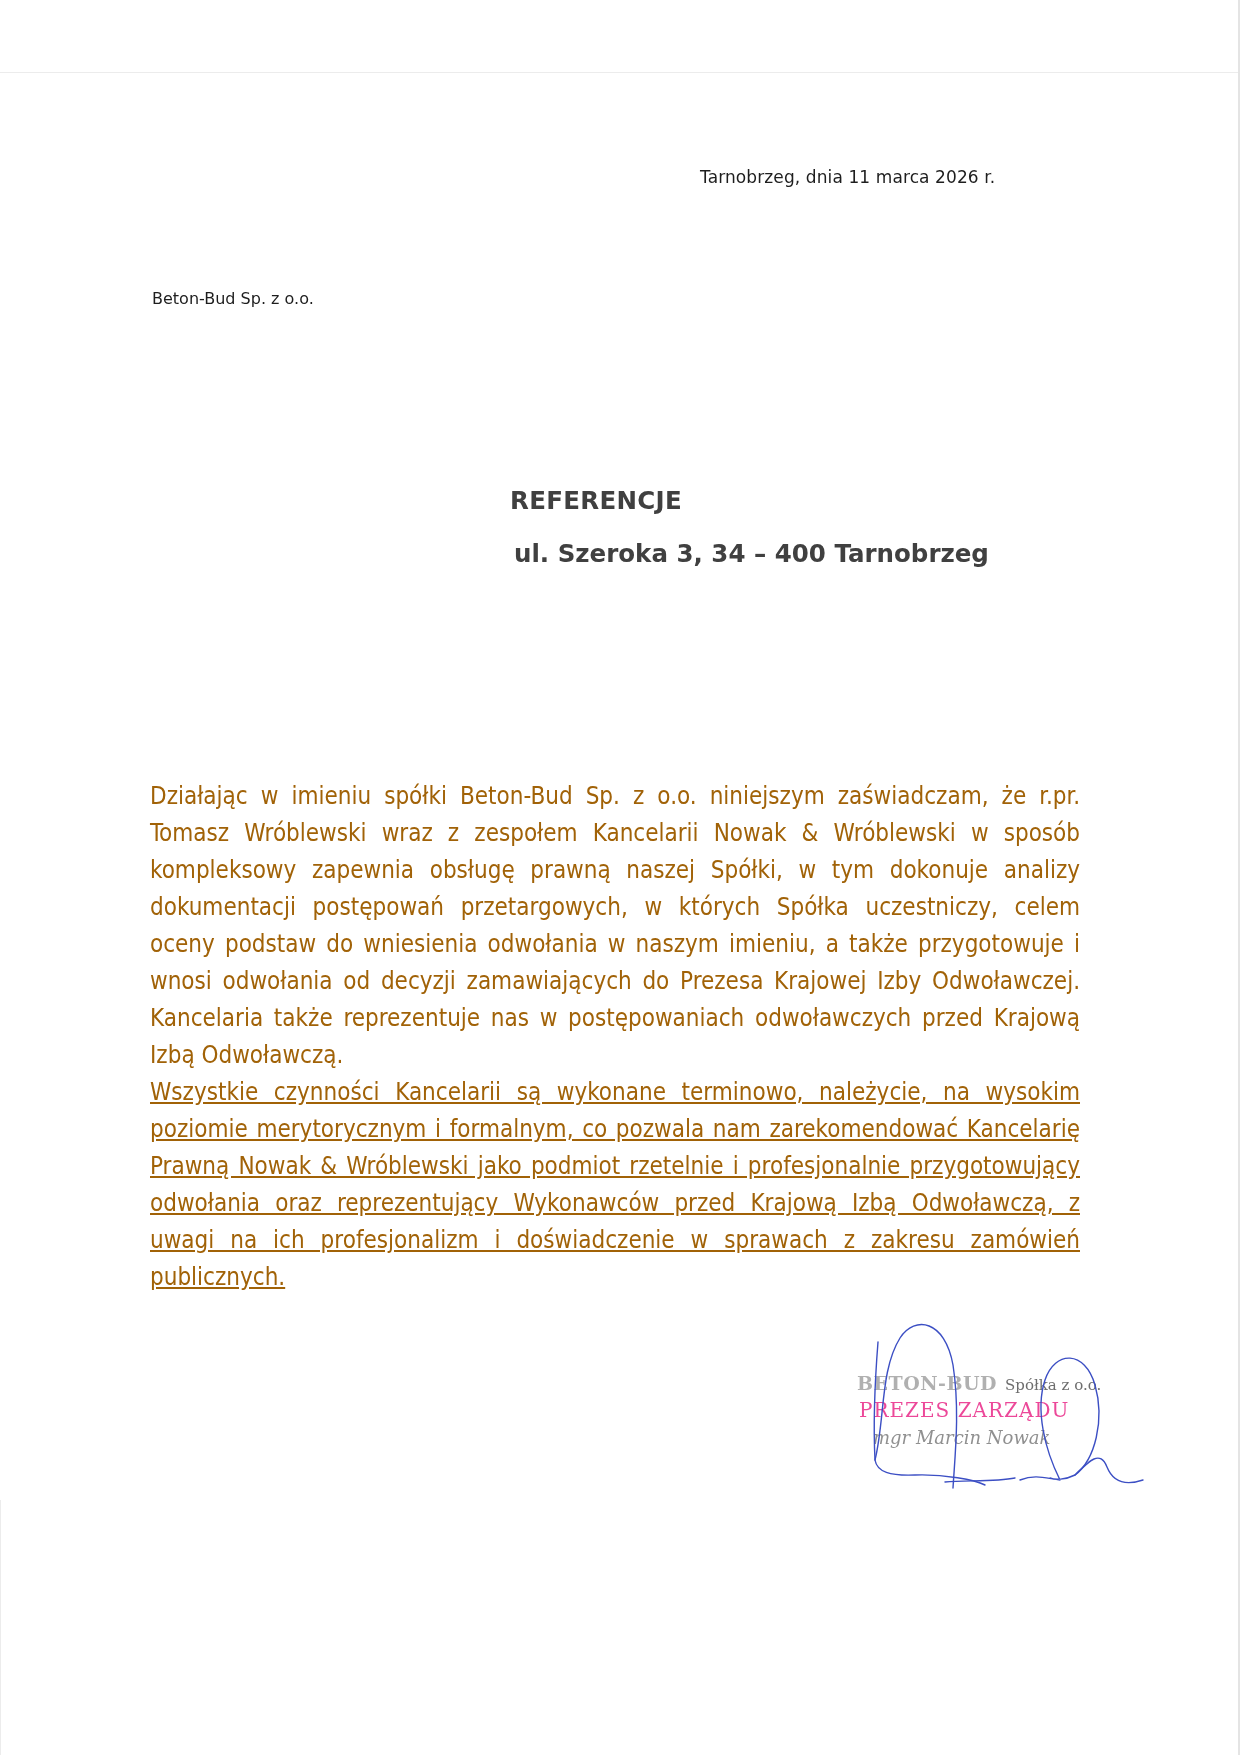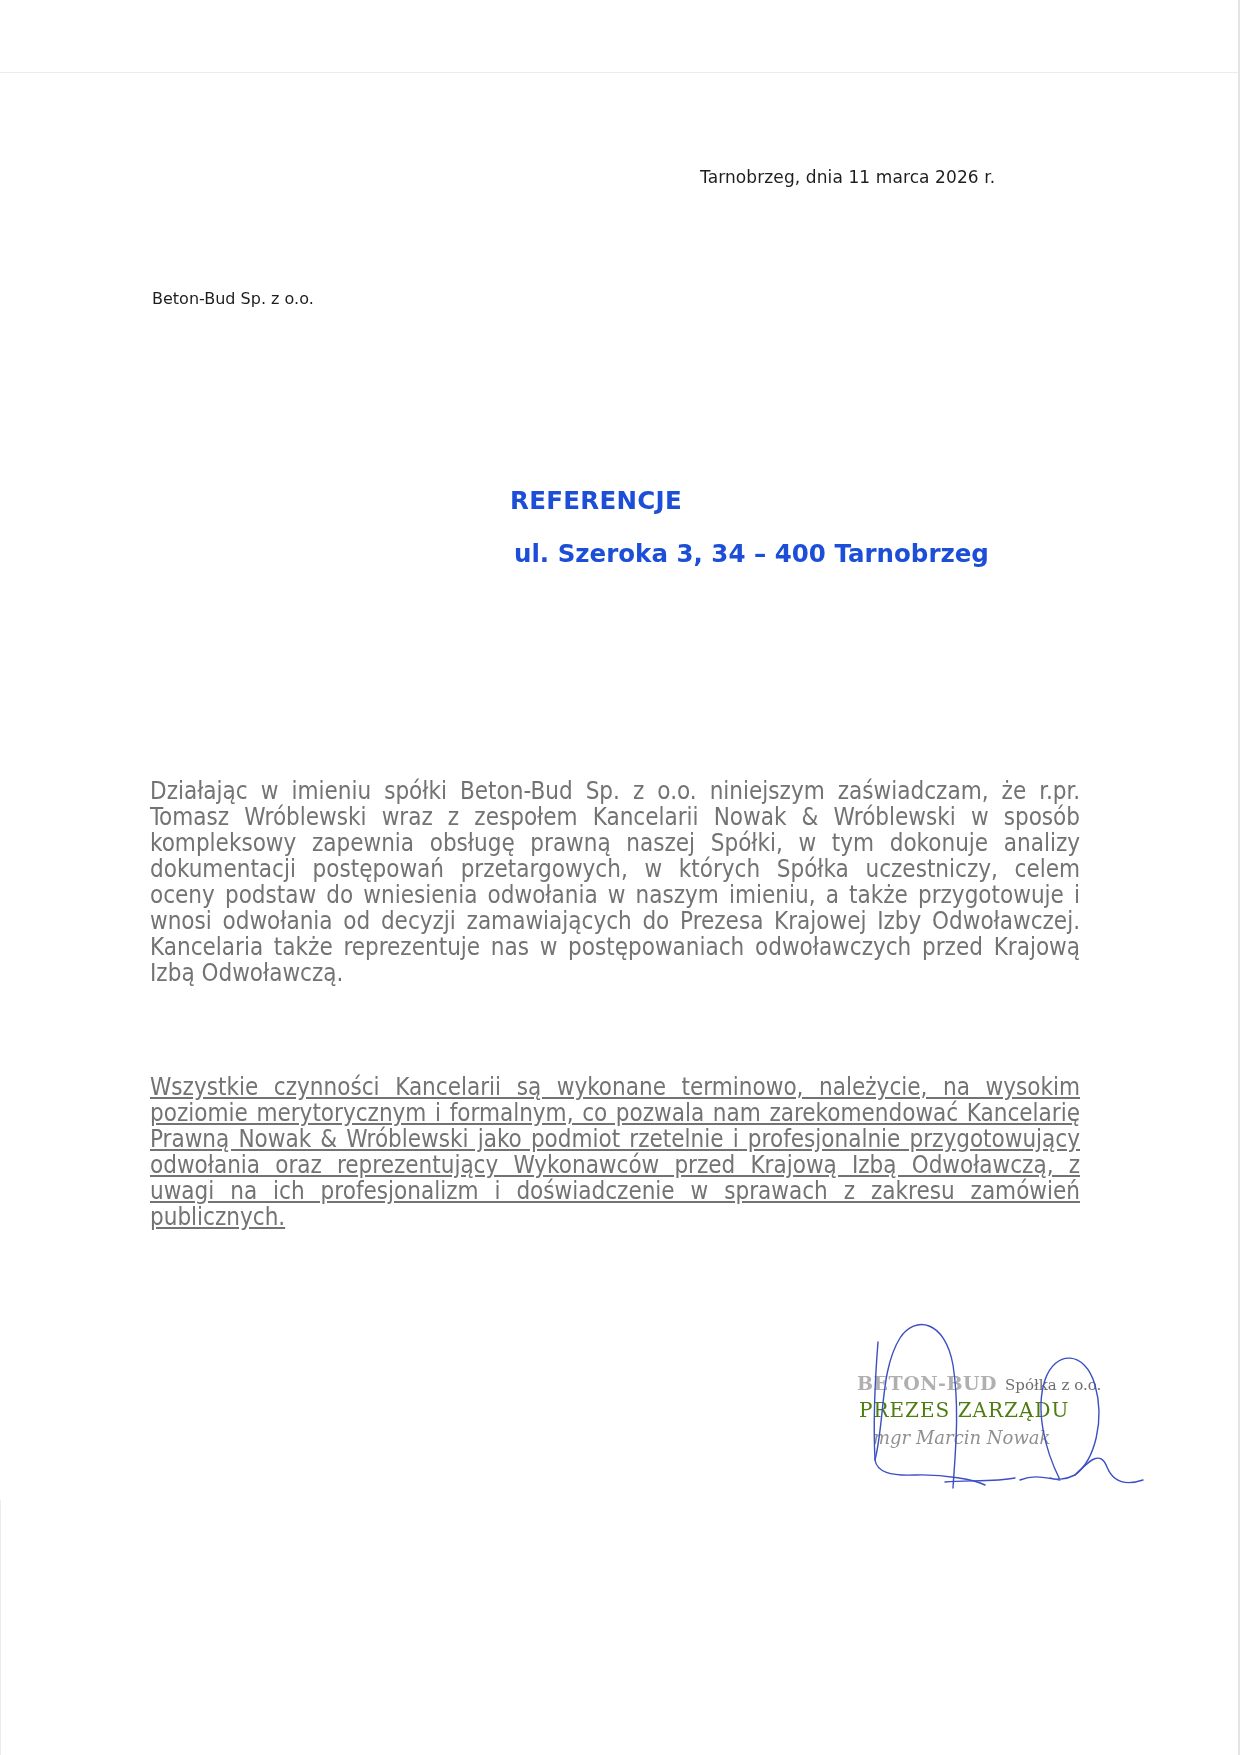--- a/index.html
+++ b/index.html
@@ -49,34 +49,34 @@
       line-height: 52px;
       white-space: nowrap;
     }
     .sender div { height: 52px; }
     .title-block {
       position: absolute;
       left: 510px;
       top: 474px;
       font-weight: bold;
       font-size: 24.5px;
-      color: #1d4ed8;
+      color: #404040;
       line-height: 53px;
       white-space: nowrap;
     }
     .title-block .t-heading { letter-spacing: 0.3px; }
     .title-block .t-address { padding-left: 4px; }
     .body-text {
       position: absolute;
       left: 150px;
       width: 930px;
       font-size: 24px;
-      line-height: 26px;
+      line-height: 37px;
       text-align: justify;
-      color: #737373;
+      color: #a16207;
       font-stretch: condensed;
     }
     .para1 { top: 778px; }
     .para2 { top: 1074px; text-decoration: underline; }
     .stamp-area {
       position: absolute;
       left: 845px;
       top: 1310px;
       width: 300px;
       height: 180px;
@@ -95,21 +95,21 @@
       font-weight: bold;
     }
     .stamp-company-suffix {
       left: 160px; top: 66px;
       font-size: 15px;
       color: #6e6e6e;
     }
     .stamp-role {
       left: 14px; top: 88px;
       font-size: 20px;
-      color: #4d7c0f;
+      color: #ec4899;
       letter-spacing: 1px;
     }
     .stamp-name {
       left: 28px; top: 117px;
       font-size: 18px;
       font-style: italic;
       color: #909090;
     }
     .signature-svg {
       position: absolute;

